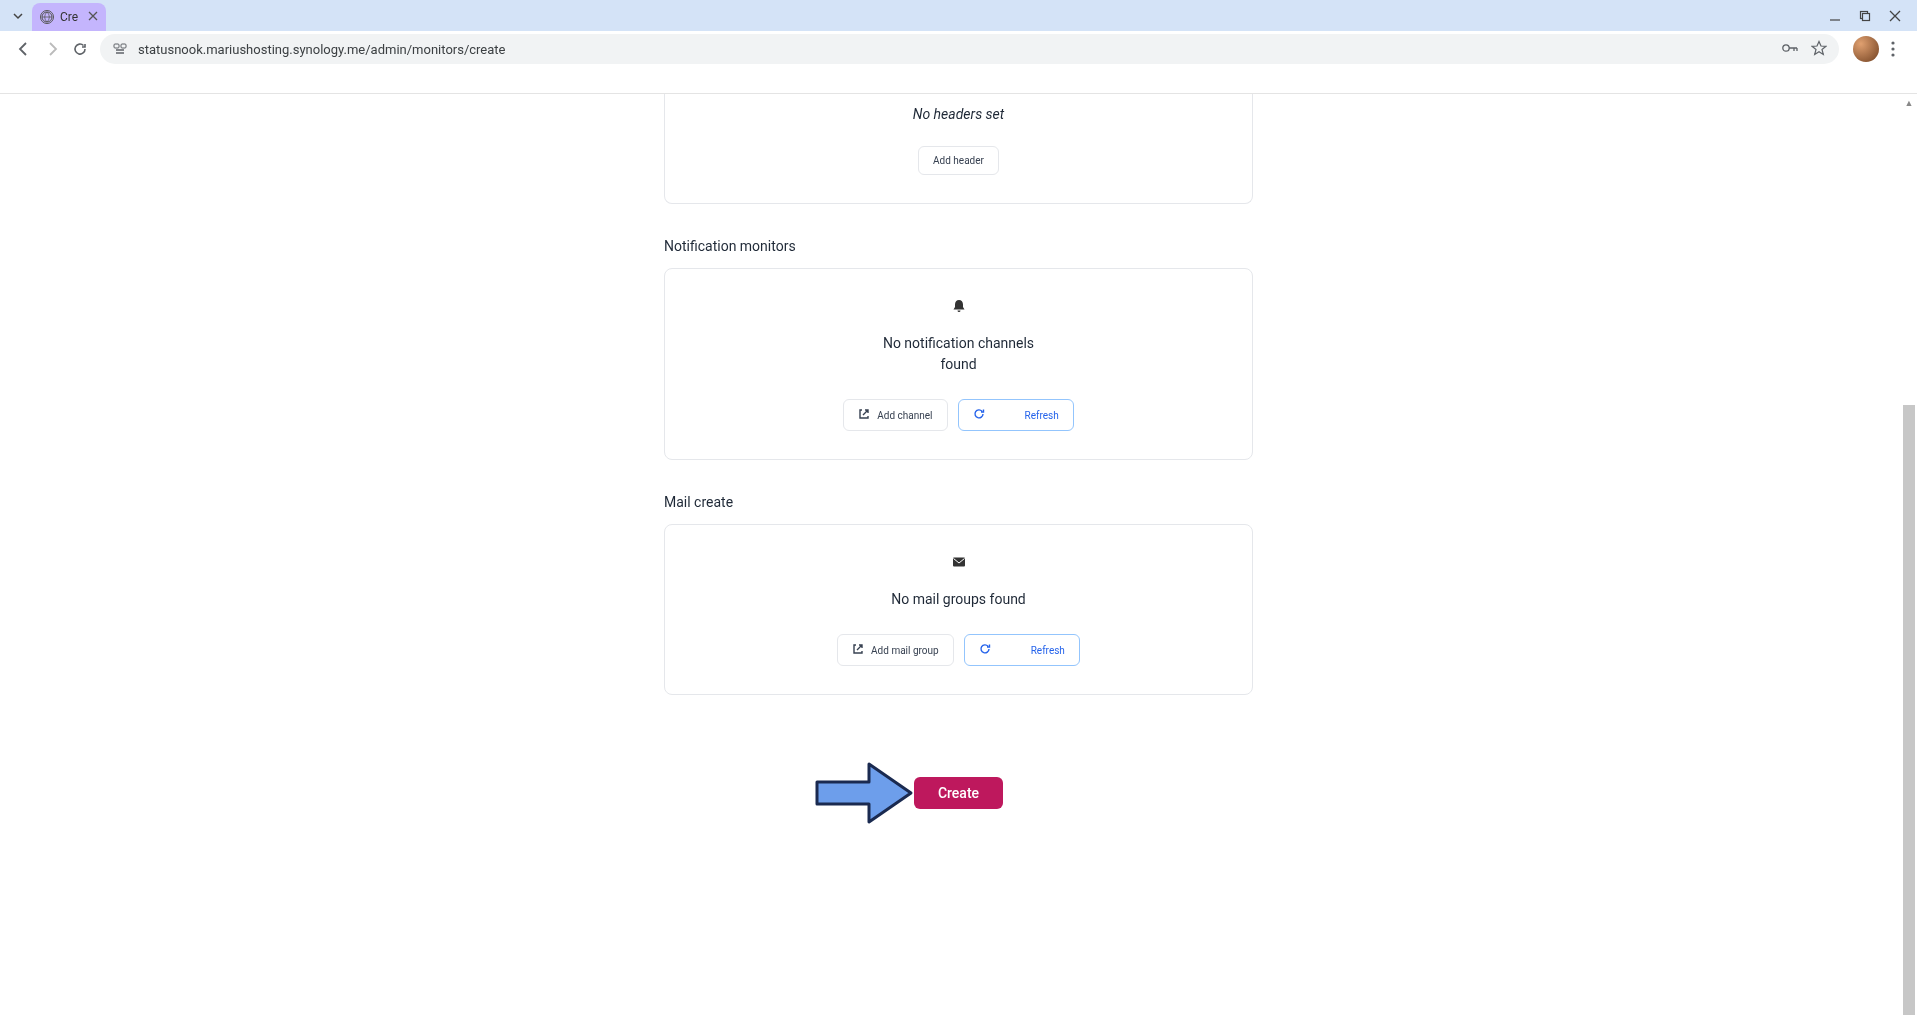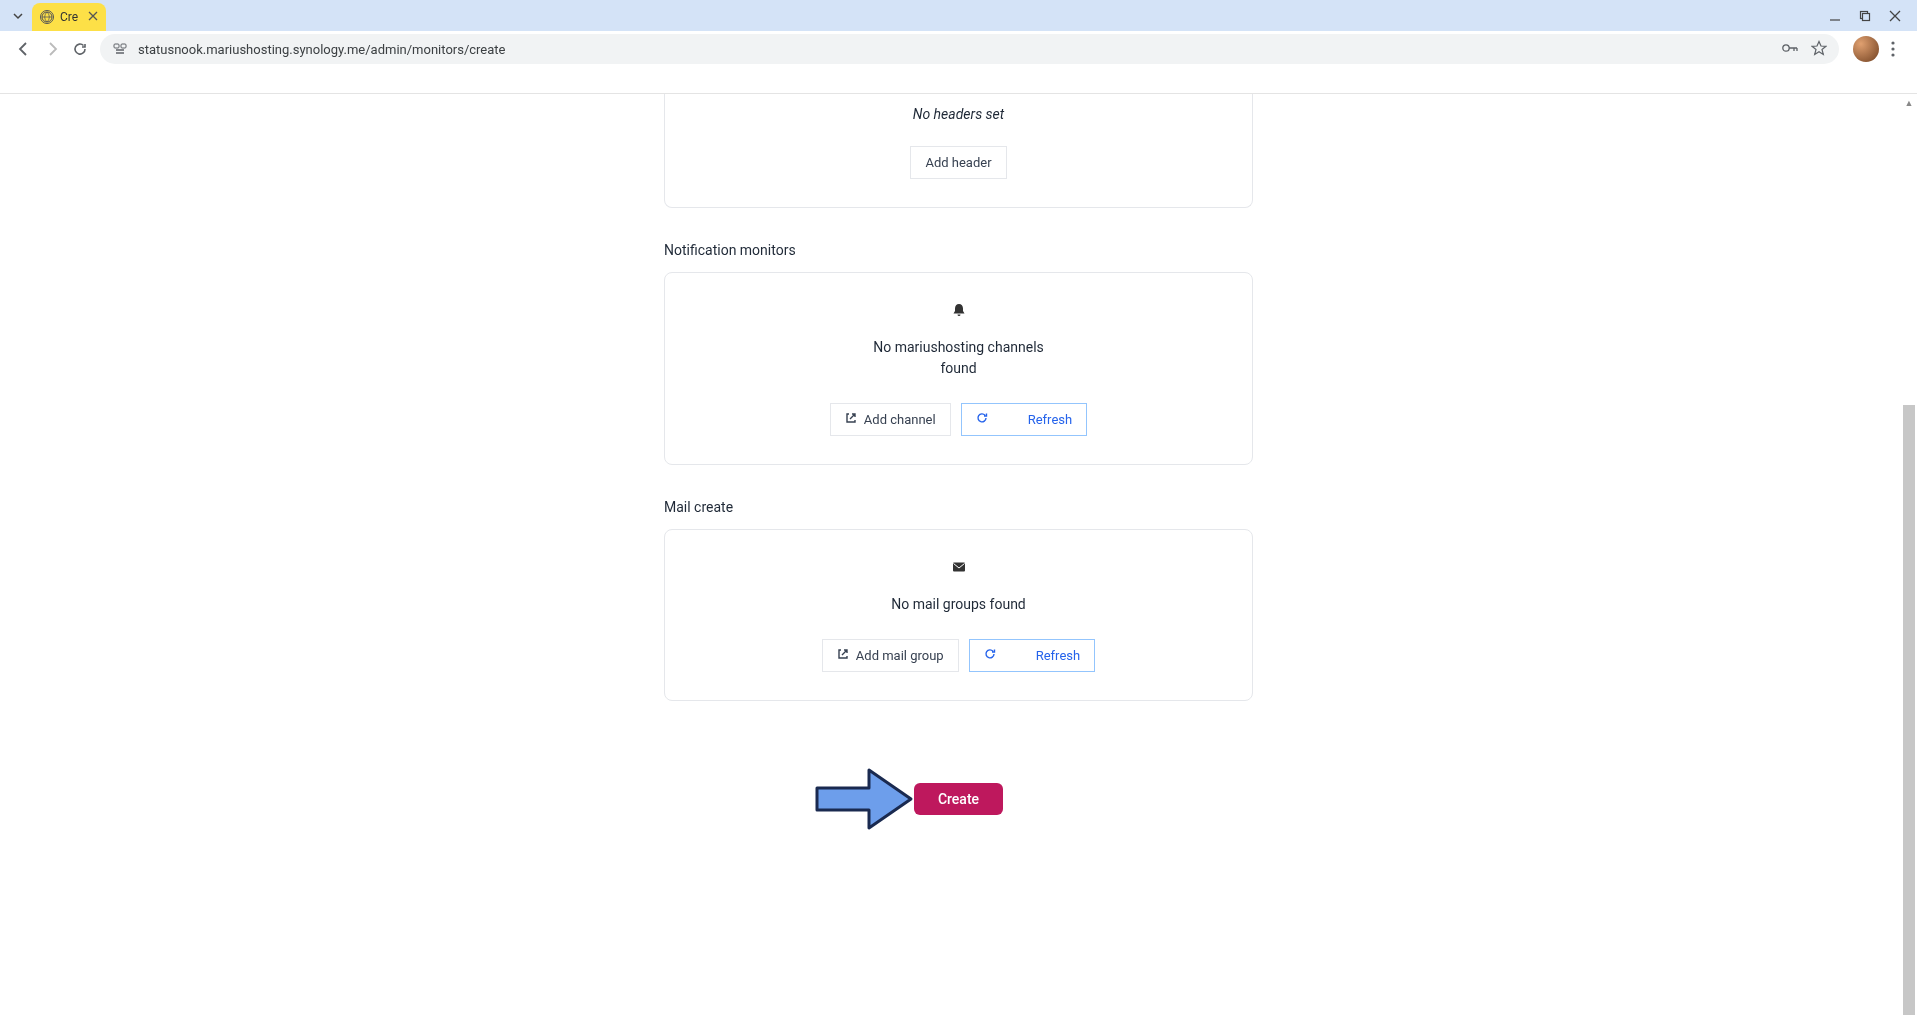--- a/index.html
+++ b/index.html
@@ -1,21 +1,21 @@
 <!DOCTYPE html>
 <html><head>
 <meta charset="utf-8">
 <style>
 * { margin: 0; padding: 0; box-sizing: border-box; font-family: -apple-system, BlinkMacSystemFont, "Segoe UI", Roboto, Arial, sans-serif; }
 body { width: 1917px; height: 1028px; overflow: hidden; background: #fff; }
 
 
 .browser-chrome { background: #d4e3f7; height: 31px; display: flex; align-items: center; padding: 0 8px; }
 .dropdown-btn { width: 20px; height: 20px; display:flex; align-items:center; justify-content:center; color:#444; margin-right:4px; }
-.tab { background: #fde047; border-radius: 8px 8px 0 0; height: 28px; display: flex; align-items: center; padding: 0 8px; margin-top:3px; gap:6px; min-width:60px;}
+.tab { background: #c4b5fd; border-radius: 8px 8px 0 0; height: 28px; display: flex; align-items: center; padding: 0 8px; margin-top:3px; gap:6px; min-width:60px;}
 .tab-favicon { width:14px; height:14px; border-radius:50%; border:1px solid #555; display:flex; align-items:center; justify-content:center; font-size:8px; color:#555;}
 .tab-title { font-size: 12px; color:#333; }
 .tab-close { font-size: 12px; color:#555; margin-left:4px; }
 .window-controls { margin-left:auto; display:flex; gap:18px; padding-right:8px; color:#444; }
 .window-controls span svg { display:block; }
 
 .toolbar { background:#fff; height:36px; display:flex; align-items:center; padding:0 10px; gap:0; }
 .nav-btn { width:28px; height:28px; display:flex; align-items:center; justify-content:center; color:#555; border-radius:50%; }
 .nav-btn.disabled { color:#bbb; }
 .address-bar { flex:1; background:#f1f3f4; border-radius:18px; height:30px; display:flex; align-items:center; padding:0 12px; gap:10px; color:#5f6368; font-size:13px; margin:0 6px; }
@@ -35,21 +35,21 @@
 .headers-card { padding:0 20px 28px 20px; border-top:none; border-radius:0 0 8px 8px; }
 .empty-text { text-align:center; color:#1f2937; font-size:14px; padding-top:12px;font-style:italic; }
 
 .section-label { font-size:14px; color:#1f2937; margin:34px 0 14px 0; font-weight:400; }
 
 .empty-box { padding:28px 20px; text-align:center; }
 .empty-icon { width:18px; height:18px; margin:0 auto 18px auto; display:flex; align-items:center; justify-content:center; color:#333; }
 .empty-msg { color:#1f2937; font-size:14px; line-height:1.5; max-width:180px; margin:0 auto; }
 
 .btn-row { display:flex; justify-content:center; gap:10px; margin-top:24px; }
-.btn { border:1px solid #e5e7eb; background:#fff; border-radius:0; padding:8px 14px; font-size:13px; color:#374151; display:inline-flex; align-items:center; gap:7px; cursor:pointer; }
+.btn { border:1px solid #e5e7eb; background:#fff; border-radius:6px; padding:8px 14px; font-size:10px; color:#374151; display:inline-flex; align-items:center; gap:7px; cursor:pointer; }
 .btn-link { border:1px solid #93c5fd; color:#2563eb;gap:40px; }
 .btn-link svg { color:#2563eb; }
 
 .create-row { text-align:center; margin-top:82px; position:relative; }
 .btn-create { background:#be185d; color:#fff; border:none; border-radius:6px; padding:8px 24px; font-size:14px; font-weight:500; cursor:pointer; }
 
 .arrow-annotation { position:absolute; left:-100px; top:50%; transform:translateY(-50%); }
 .arrow-annotation svg { display:block; }
 
 .scrollbar-track { position:absolute; right:0; top:95px; width:16px; height:933px; background:transparent; }
@@ -160,21 +160,21 @@
       </div>
     </div>
 
     <div class="section-label">Notification monitors</div>
     <div class="card empty-box">
       <div class="empty-icon">
         <svg width="14" height="14" viewBox="0 0 14 14">
             <path d="M7 1 C4.5 1 3 3 3 5.5 L3 8 L1.5 10.5 H12.5 L11 8 L11 5.5 C11 3 9.5 1 7 1 Z M5.5 11.5 A1.5 1.5 0 0 0 8.5 11.5" fill="#333"></path>
           </svg>
       </div>
-      <div class="empty-msg">No mariushosting channels found</div>
+      <div class="empty-msg">No notification channels found</div>
       <div class="btn-row">
         <button class="btn">
           <span><svg width="12" height="12" viewBox="0 0 12 12">
                 <path d="M4 2 H2 V10 H10 V8 M7 2 H10 V5 M10 2 L5 7" stroke="#374151" stroke-width="1.4" fill="none"></path>
               </svg></span>
           <span>Add channel</span>
         </button>
         <button class="btn btn-link">
           <span><svg width="12" height="12" viewBox="0 0 12 12">
                 <path d="M10 6 A4 4 0 1 1 9 3.2 M10.5 1.5 L10.5 4 L8 4" stroke="#2563eb" stroke-width="1.4" fill="none"></path>

